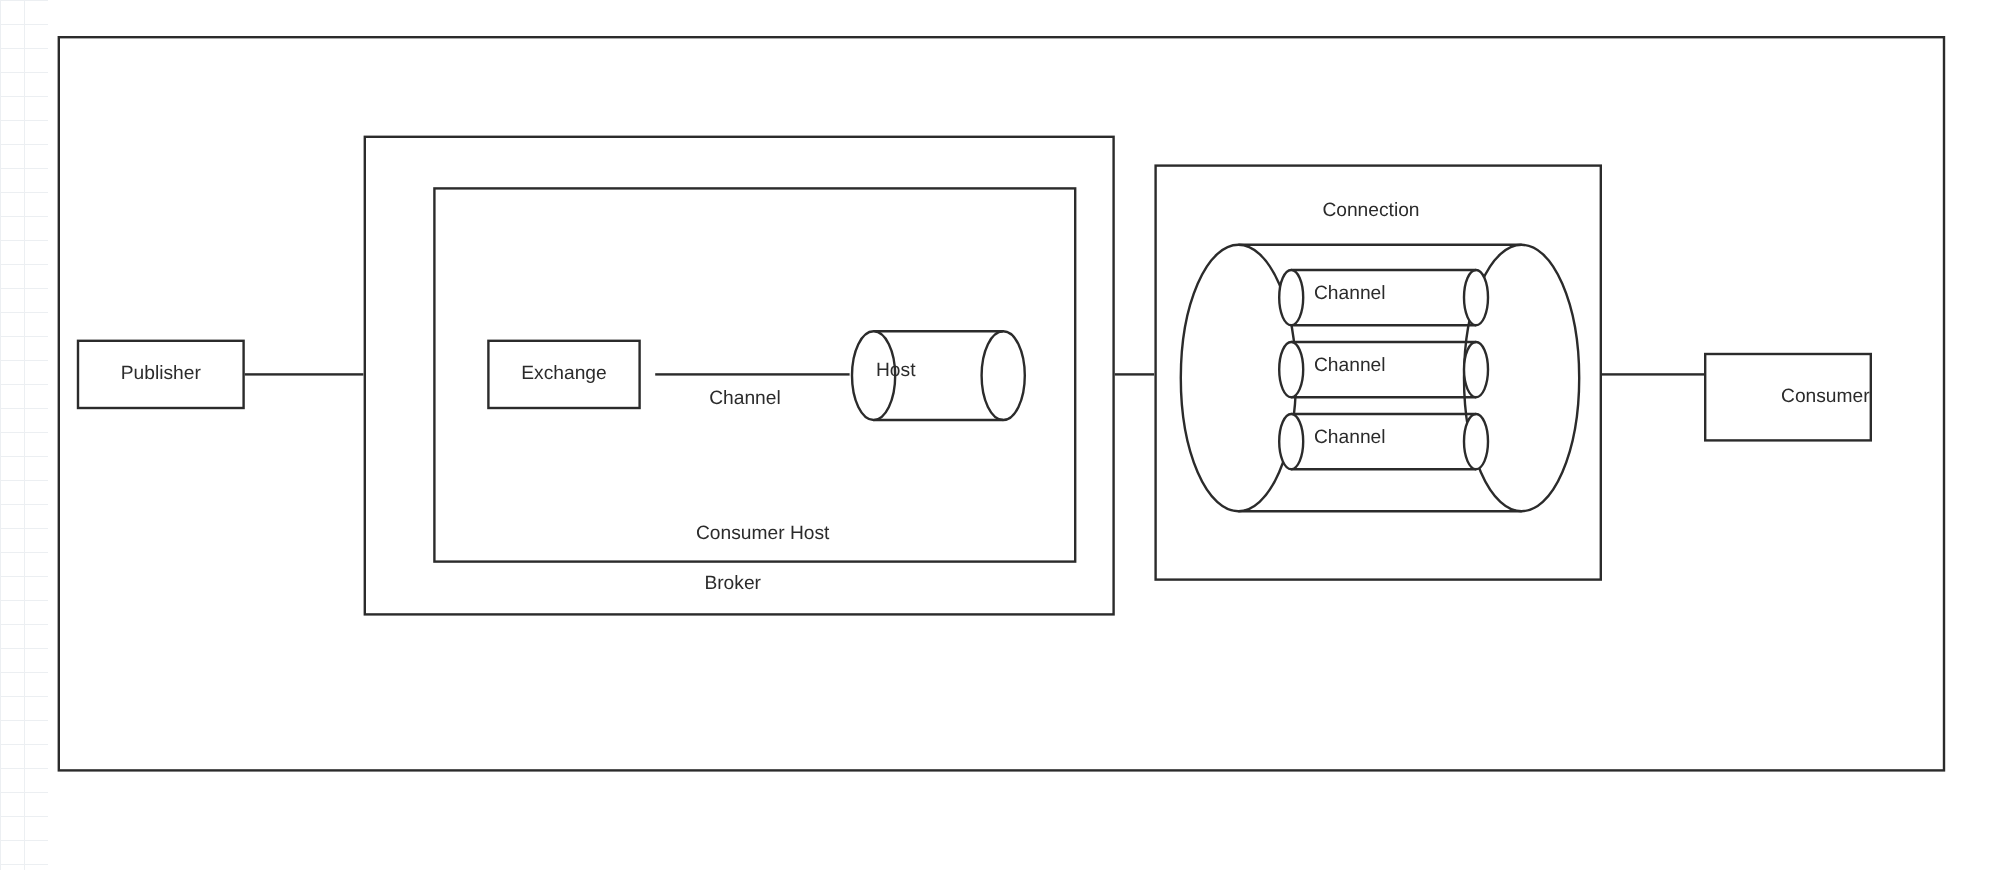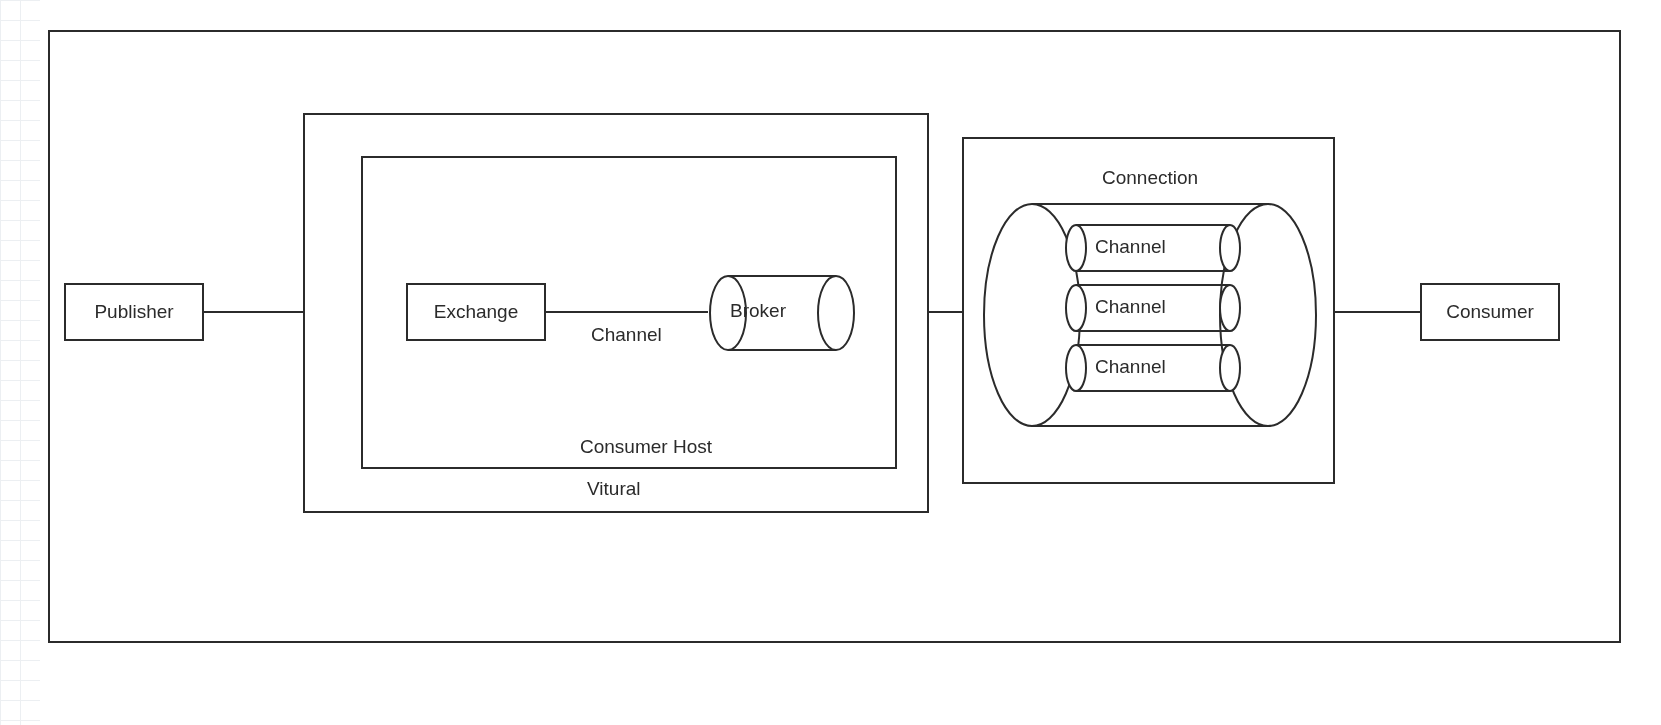--- a/index.html
+++ b/index.html
@@ -29,21 +29,21 @@
     background: #ffffff;
   }
   .box {
     position: absolute;
     border: 2px solid #2b2b2b;
     background: #ffffff;
     box-sizing: border-box;
   }
   .label {
     position: absolute;
-    font-size: 19px;
+    font-size: 16px;
     color: #2b2b2b;
     white-space: nowrap;
   }
   .center {
     display: flex;
     align-items: center;
     justify-content: center;
   }
   .hline {
     position: absolute;
@@ -60,38 +60,38 @@
 
 <div class="box" style="left:48px; top:30px; width:1573px; height:613px;"></div>
 
 <div class="box center" style="left:64px; top:283px; width:140px; height:58px;">
   <span class="label" style="position:static;">Publisher</span>
 </div>
 
 <div class="hline" style="left:204px; top:311px; width:99px;"></div>
 
 <div class="box" style="left:303px; top:113px; width:626px; height:400px;"></div>
-<span class="label" style="left:587px; top:478px;">Vitural</span>
+<span class="label" style="left:587px; top:478px;">Broker</span>
 
 <div class="box" style="left:361px; top:156px; width:536px; height:313px;"></div>
 <span class="label" style="left:580px; top:436px;">Consumer Host</span>
 
-<div class="box center" style="left:406px; top:283px; width:140px; height:58px;text-align:right;">
+<div class="box center" style="left:406px; top:283px; width:128px; height:58px;text-align:right;">
   <span class="label" style="position:static;">Exchange</span>
 </div>
 
 <div class="hline" style="left:546px; top:311px; width:162px;"></div>
 <span class="label" style="left:591px; top:324px;">Channel</span>
 
 <svg style="left:708px; top:274px;" width="148" height="78">
   <ellipse cx="128" cy="39" rx="18" ry="37" fill="#ffffff" stroke="#2b2b2b" stroke-width="2"></ellipse>
   <path d="M 20 2 L 128 2 M 20 76 L 128 76" stroke="#2b2b2b" stroke-width="2" fill="none"></path>
   <ellipse cx="20" cy="39" rx="18" ry="37" fill="#ffffff" stroke="#2b2b2b" stroke-width="2"></ellipse>
 </svg>
-<span class="label" style="left:730px; top:300px;">Broker</span>
+<span class="label" style="left:730px; top:300px;">Host</span>
 
 <div class="hline" style="left:929px; top:311px; width:33px;"></div>
 
 <div class="box" style="left:962px; top:137px; width:373px; height:347px;"></div>
 <span class="label" style="left:1102px; top:167px;">Connection</span>
 
 <svg style="left:982px; top:202px;" width="336" height="226">
 
   <ellipse cx="286" cy="113" rx="48" ry="111" fill="#ffffff" stroke="#2b2b2b" stroke-width="2"></ellipse>
 
@@ -116,15 +116,15 @@
 
 <svg style="left:1064px; top:343px;" width="178" height="50">
   <ellipse cx="166" cy="25" rx="10" ry="23" fill="#ffffff" stroke="#2b2b2b" stroke-width="2"></ellipse>
   <path d="M 12 2 L 166 2 M 12 48 L 166 48" stroke="#2b2b2b" stroke-width="2" fill="none"></path>
   <ellipse cx="12" cy="25" rx="10" ry="23" fill="#ffffff" stroke="#2b2b2b" stroke-width="2"></ellipse>
 </svg>
 <span class="label" style="left:1095px; top:356px;">Channel</span>
 
 <div class="hline" style="left:1335px; top:311px; width:85px;"></div>
 
-<div class="box center" style="left:1420px; top:283px; width:140px; height:58px;">
+<div class="box center" style="left:1420px; top:294px; width:140px; height:74px;justify-content:flex-end;">
   <span class="label" style="position:static;">Consumer</span>
 </div>
 
 </body></html>

